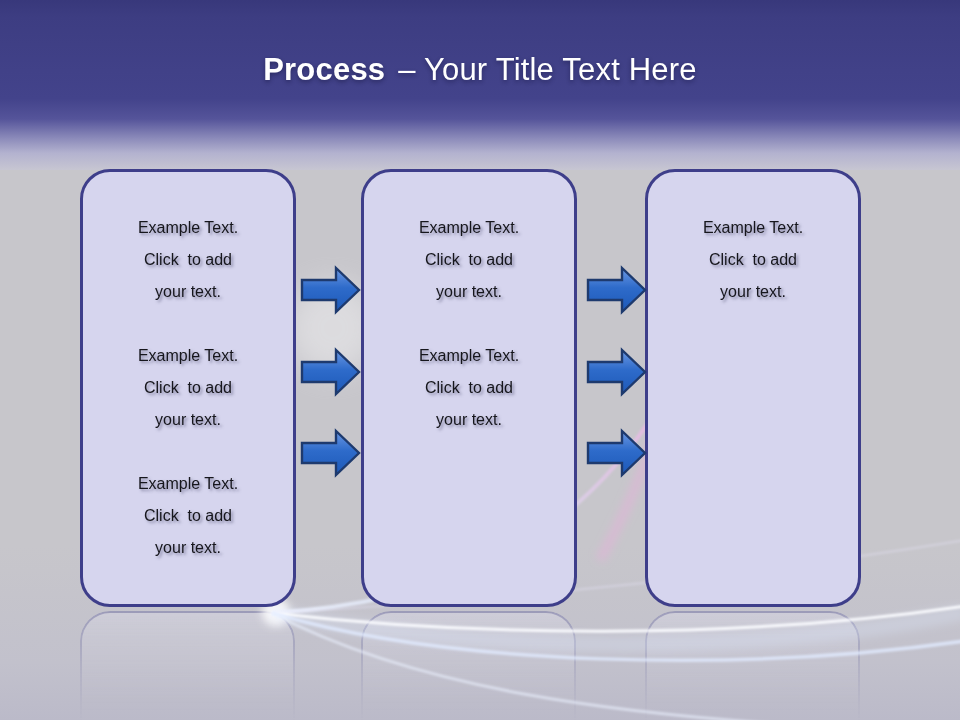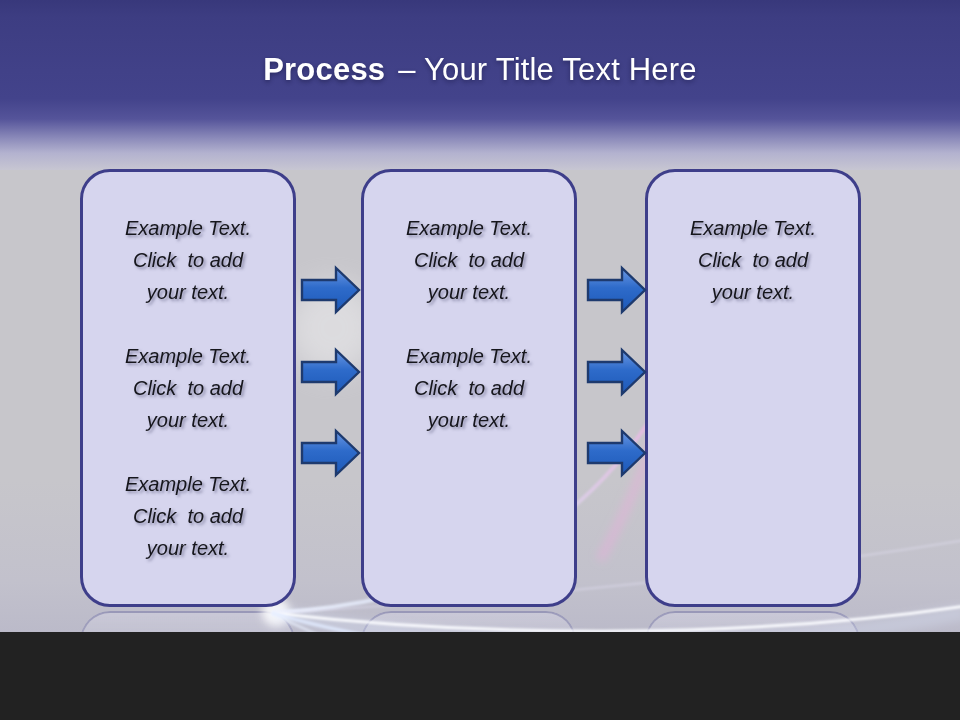--- a/index.html
+++ b/index.html
@@ -1,17 +1,17 @@
 <!DOCTYPE html>
 <html style="--header-top: #38387b; --header-mid: #43438b; --body-bg: #c7c6cb; --box-fill: #d6d5ee; --box-border: #3e3e8a; --arrow-fill: #2c69c9; --arrow-border: #1e3a6e; --title-color: #ffffff; --text-color: #16161c;"><head>
 <meta charset="utf-8">
 <style>
   html,body{margin:0;padding:0;background:#222;}
   .slide{
-    position:relative;width:960px;height:632px;overflow:hidden;
+    position:relative;width:960px;height:720px;overflow:hidden;
     font-family:"Liberation Sans",sans-serif;
     background:linear-gradient(180deg,#c7c6cb 0%,#c7c6cb 76%,#c2c1cc 92%,#bbbac9 100%);
   }
   
   .header{
     position:absolute;left:0;top:0;width:100%;height:170px;z-index:1;
     background:linear-gradient(180deg,
       var(--header-top,#38387b) 0%,
       #3d3d82 10%,
       var(--header-mid,#43438b) 58%,
@@ -43,22 +43,22 @@
   .box{
     position:absolute;top:169px;width:216px;height:438px;z-index:4;
     box-sizing:border-box;
     background:var(--box-fill,#d6d5ee);
     border:3px solid var(--box-border,#3e3e8a);
     border-radius:30px;
     padding-top:40px;
   }
   .box p{
     margin:0 0 32px;white-space:pre-wrap;
-    text-align:center;font-style:italic;
-    font-size:20px;line-height:32px;
+    text-align:center;
+    font-size:16px;line-height:32px;
     color:var(--text-color,#16161c);
     text-shadow:2px 2px 3px rgba(70,70,105,.55);
   }
   
   .arrows{position:absolute;left:0;top:0;z-index:5;pointer-events:none;}
 </style>
 </head>
 <body>
 
 <div class="slide">

